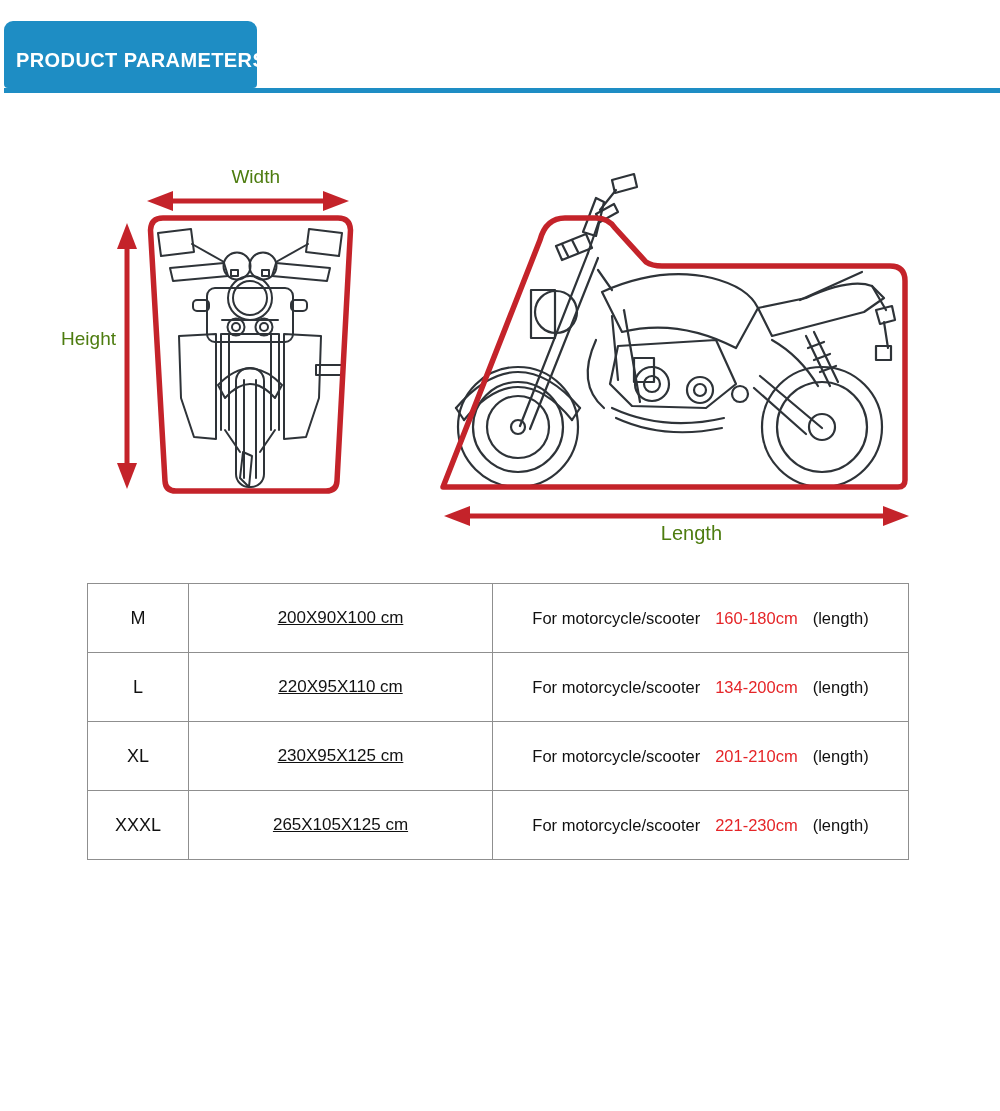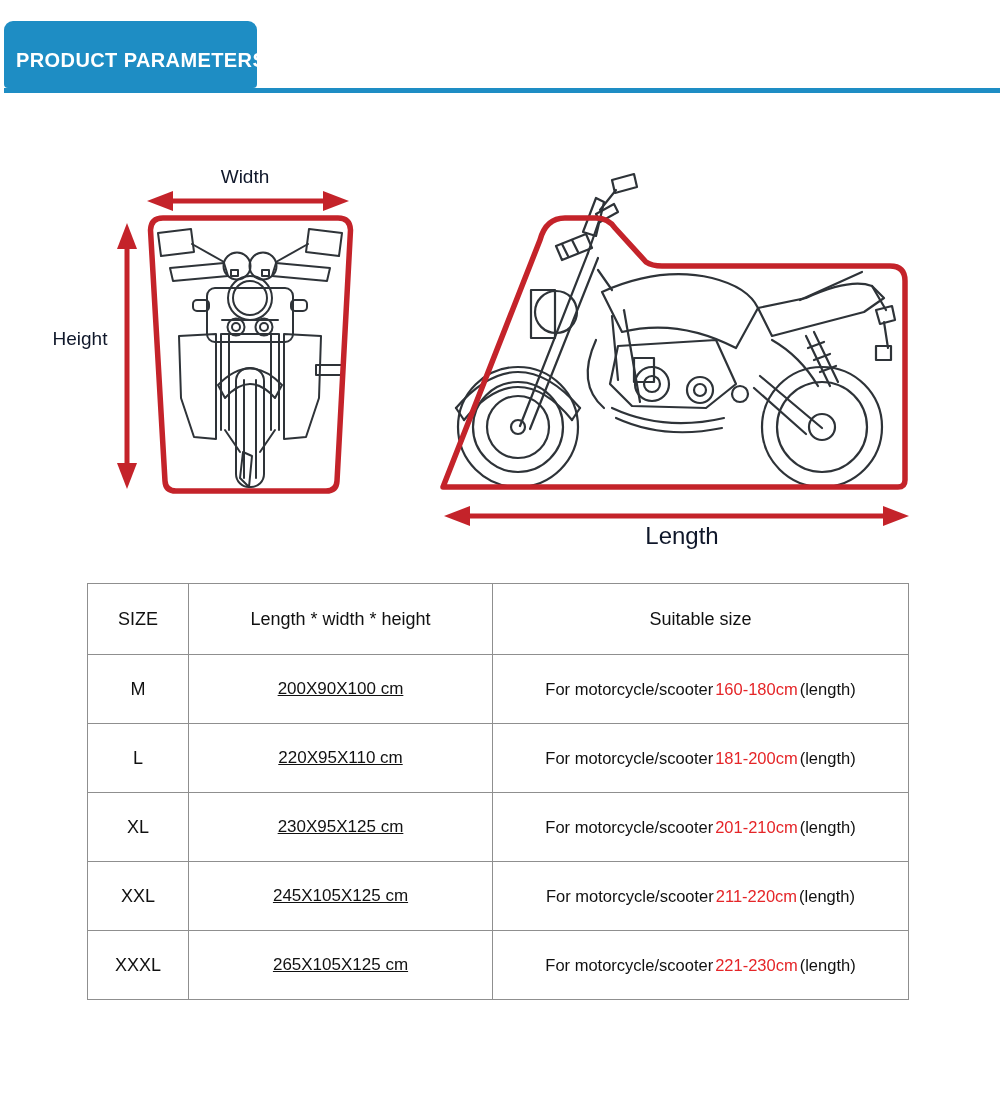--- a/index.html
+++ b/index.html
@@ -14,40 +14,40 @@
     display:flex;align-items:center;box-sizing:border-box;padding:12px 0 0 12px;
   }
   .header-box span{
     color:#ffffff;font-size:20px;font-weight:bold;letter-spacing:.4px;white-space:nowrap;
   }
   .header-rule{
     position:absolute;left:4px;top:88px;right:0;height:5px;background:#1e8dc4;
   }
   
   .diagram-svg{position:absolute;left:0;top:140px;width:1000px;height:420px;}
-  .dim-label{position:absolute;font-size:19px;color:#0f172a;text-align:center;}
+  .dim-label{position:absolute;font-size:19px;color:#4d7c0f;text-align:right;}
   .label-width{left:210px;top:166px;width:70px;}
   .label-height{left:44px;top:328px;width:72px;}
-  .label-length{left:642px;top:522px;width:80px;font-size:24px;}
+  .label-length{left:642px;top:522px;width:80px;font-size:20px;}
   
   .size-table{
     position:absolute;left:87px;top:583px;width:821px;
     border-collapse:collapse;table-layout:fixed;background:#ffffff;
   }
   .size-table td,.size-table th{
     border:1px solid #8f8f8f;text-align:center;vertical-align:middle;
     font-weight:normal;color:#111111;padding:0 4px;box-sizing:border-box;
   }
   .size-table{border:1px solid #707070;}
   .size-table .hdr-row th{height:71px;font-size:18px;}
   .size-table .data-row td{height:69px;}
   .cell-size{font-size:18px;}
   .cell-dims{font-size:17px;text-decoration:underline;}
   .cell-suit{font-size:16.5px;}
-  .range{color:#e52528;margin:0 2px;}
+  .range{color:#e52528;margin:0 15px;}
 </style>
 </head>
 <body>
 
 <div class="page">
 
   <div class="header-box">
     <span>PRODUCT PARAMETERS</span>
   </div>
   <div class="header-rule"></div>
@@ -173,46 +173,36 @@
     </g>
   </svg>
 
   <table class="size-table">
     <colgroup>
         <col style="width:101px">
         <col style="width:304px">
         <col style="width:416px">
       </colgroup>
     <tbody>
-        <tr class="hdr-row">
-      <th>SIZE</th>
-      <th>Length * width * height</th>
-      <th>Suitable size</th>
-    </tr>
     <tr class="data-row">
       <td class="cell-size">M</td>
       <td class="cell-dims">200X90X100 cm</td>
       <td class="cell-suit"><span>For motorcycle/scooter</span><span class="range">160-180cm</span><span>(length)</span></td>
     </tr>
     <tr class="data-row">
       <td class="cell-size">L</td>
       <td class="cell-dims">220X95X110 cm</td>
-      <td class="cell-suit"><span>For motorcycle/scooter</span><span class="range">181-200cm</span><span>(length)</span></td>
+      <td class="cell-suit"><span>For motorcycle/scooter</span><span class="range">134-200cm</span><span>(length)</span></td>
     </tr>
     <tr class="data-row">
       <td class="cell-size">XL</td>
       <td class="cell-dims">230X95X125 cm</td>
       <td class="cell-suit"><span>For motorcycle/scooter</span><span class="range">201-210cm</span><span>(length)</span></td>
     </tr>
     <tr class="data-row">
-      <td class="cell-size">XXL</td>
-      <td class="cell-dims">245X105X125 cm</td>
-      <td class="cell-suit"><span>For motorcycle/scooter</span><span class="range">211-220cm</span><span>(length)</span></td>
-    </tr>
-    <tr class="data-row">
       <td class="cell-size">XXXL</td>
       <td class="cell-dims">265X105X125 cm</td>
       <td class="cell-suit"><span>For motorcycle/scooter</span><span class="range">221-230cm</span><span>(length)</span></td>
     </tr>
   </tbody>
     </table>
 
 </div>
 
 </body></html>

